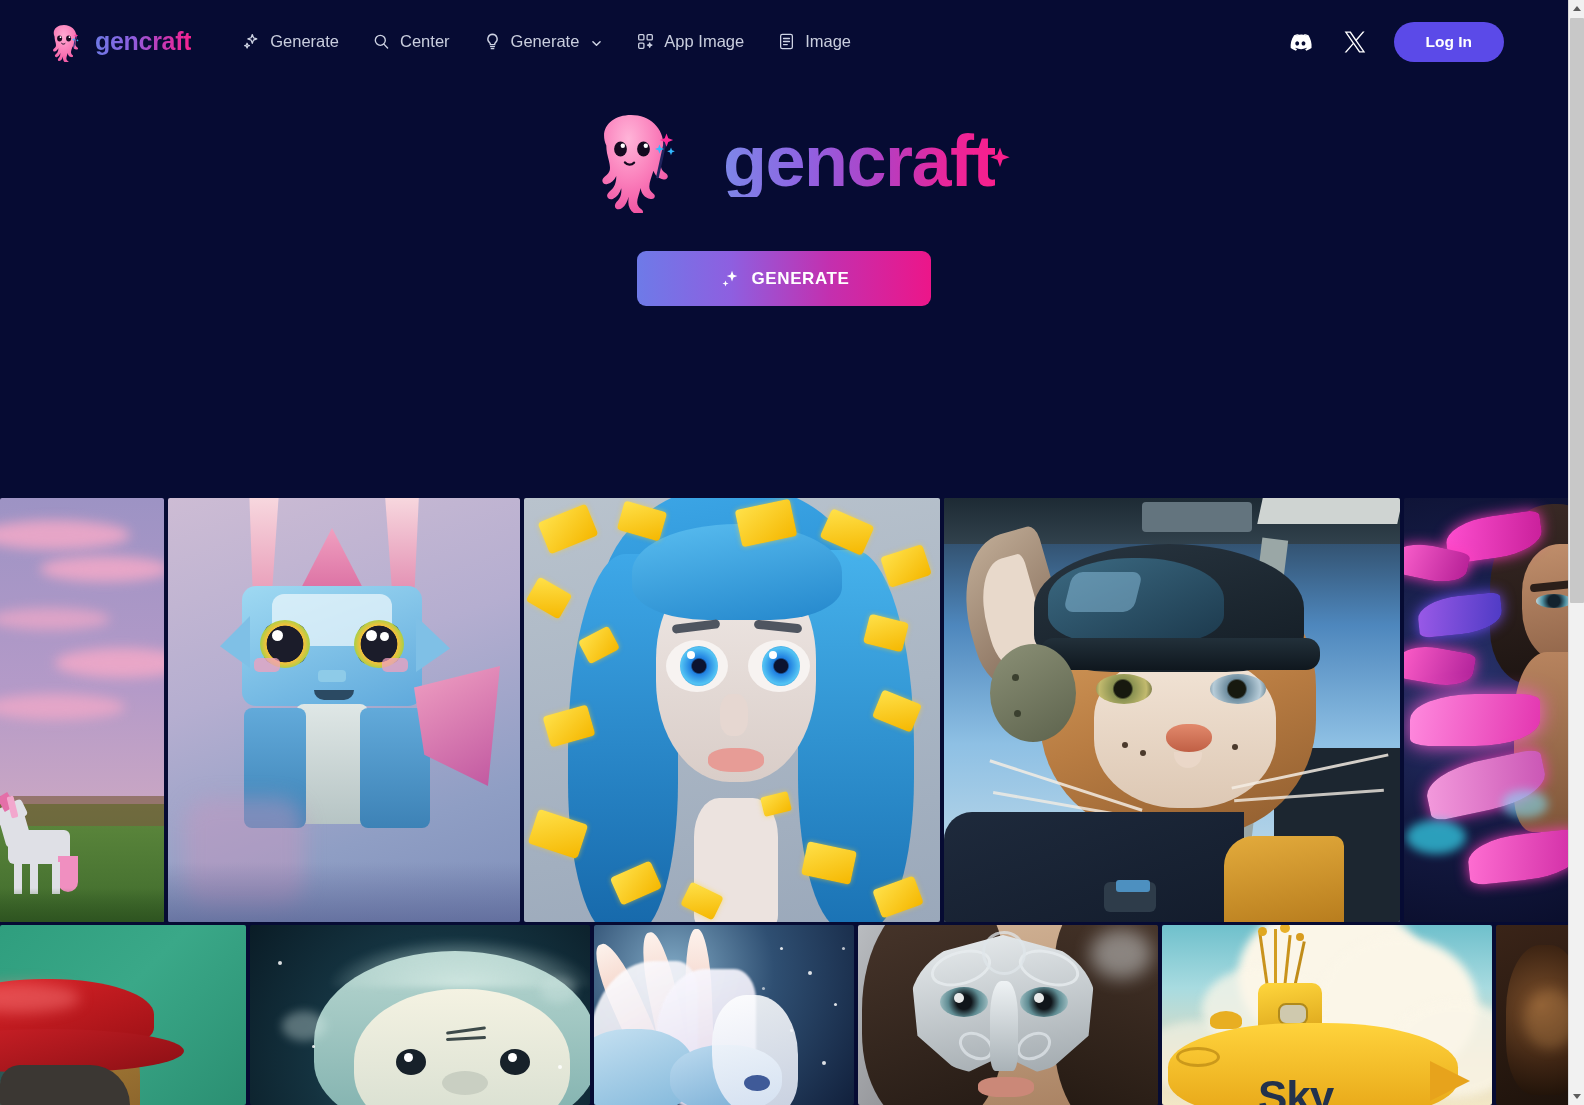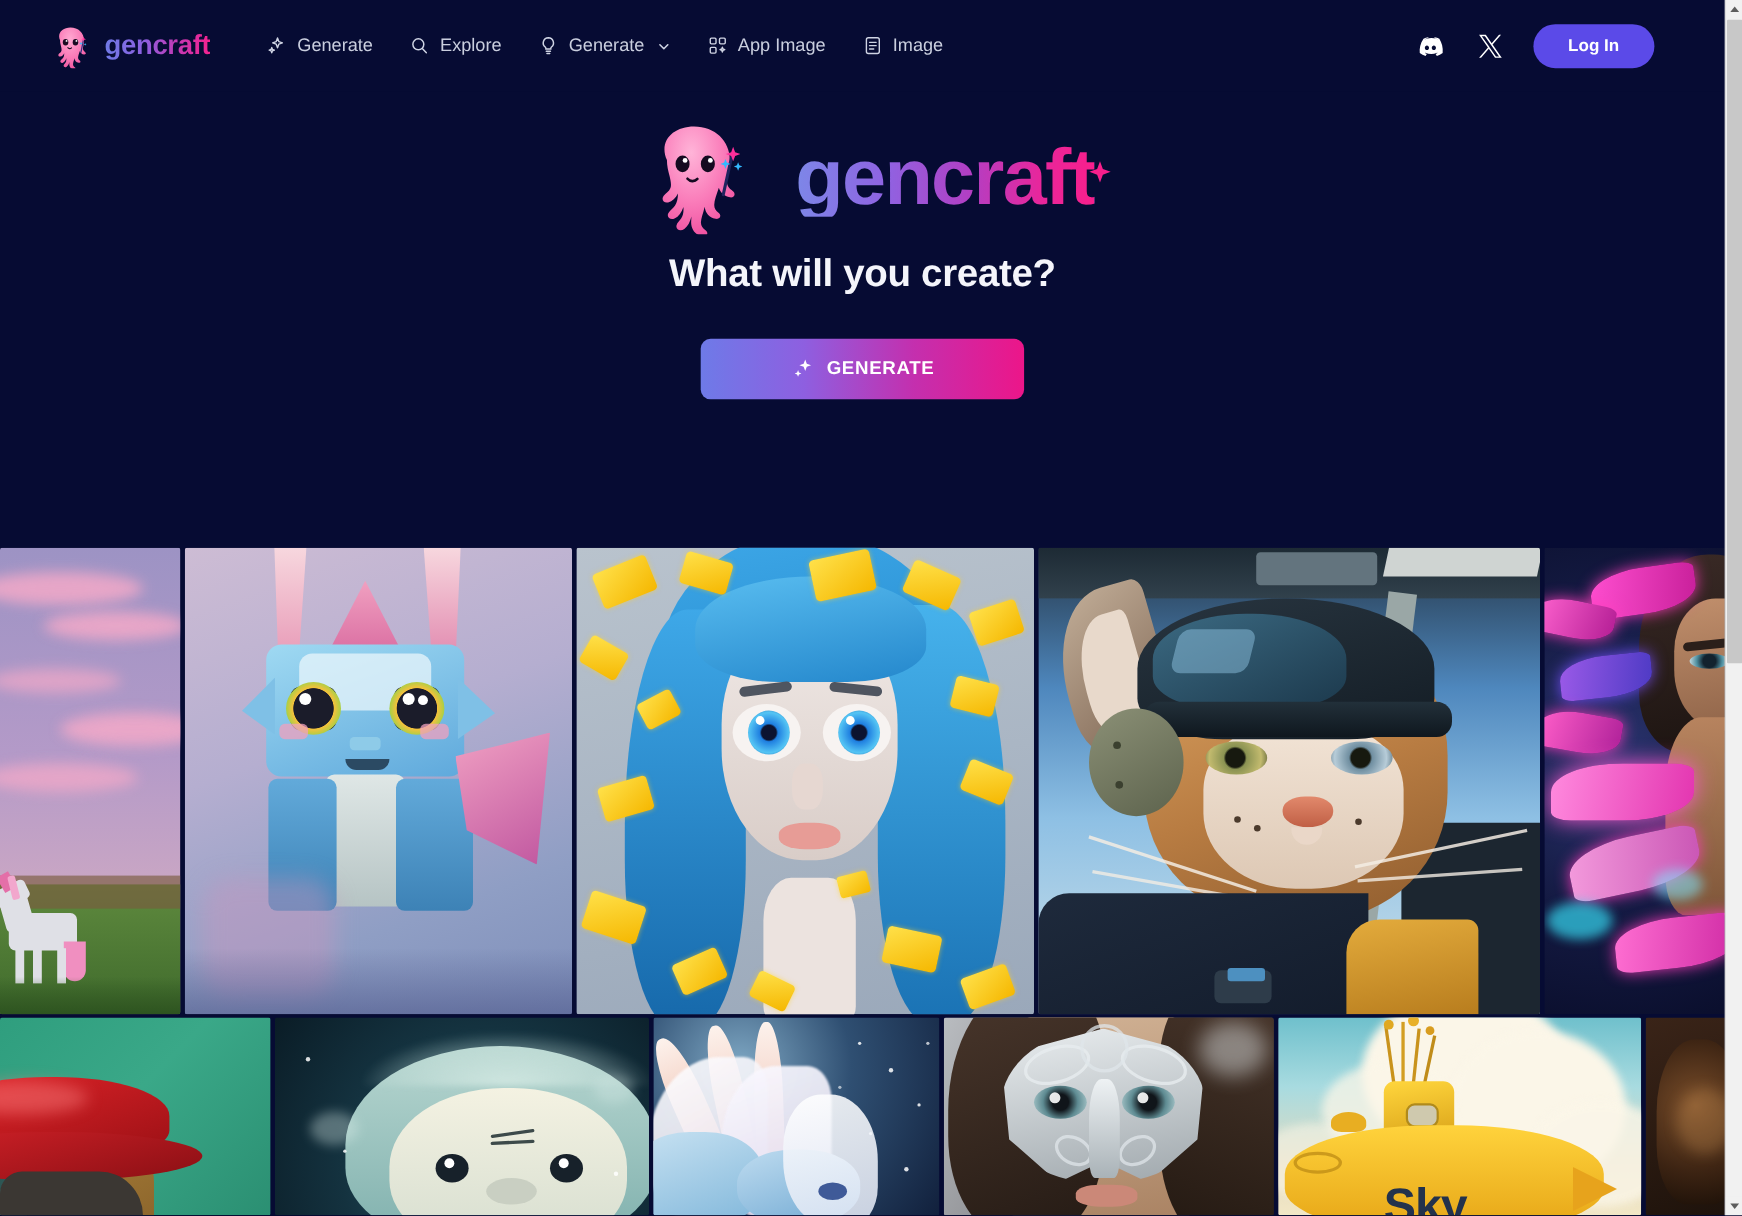--- a/index.html
+++ b/index.html
@@ -219,21 +219,21 @@
           <span>Generate</span>
         </div>
 
         <div class="nav-item">
           <span class="nav-ico">
             <svg viewBox="0 0 24 24" fill="none" stroke="#cfd4e4" stroke-width="1.7" stroke-linecap="round">
               <circle cx="10.5" cy="10.5" r="6.3"></circle>
                 <path d="M15.3 15.6l4.4 4.6"></path>
             </svg>
           </span>
-          <span>Explore</span>
+          <span>Center</span>
         </div>
 
         <div class="nav-item">
           <span class="nav-ico">
             <svg viewBox="0 0 24 24" fill="none" stroke="#cfd4e4" stroke-width="1.7" stroke-linecap="round">
               <path d="M12 2.9A6 6 0 0 0 8.4 13.6c.5.5.8 1 .8 1.7v.6h5.6v-.6c0-.7.3-1.2.8-1.7A6 6 0 0 0 12 2.9z"></path>
               <path d="M9.6 18.4h4.8M10.4 21h3.2"></path>
             </svg>
           </span>
           <span>Generate</span>
@@ -311,21 +311,20 @@
           <span>gencraft</span>
           <span class="spark-tr">
             <svg viewBox="0 0 26 26">
               <path d="M13 1.5l2.6 7.1 7.1 2.6-7.1 2.6L13 21l-2.6-7.2-7.1-2.6 7.1-2.6z" fill="#f81f8c"></path>
             </svg>
           </span>
         </div>
       </div>
 
       <h1 class="headline">
-        <div>What will you create?</div>
       </h1>
 
       <div class="cta-wrap">
         <button class="cta">
           <span class="cta-spark">
             <svg viewBox="0 0 24 24" fill="#ffffff">
               <path d="M14.2 3l1.55 4.25L20 8.8l-4.25 1.55L14.2 14.6l-1.55-4.25L8.4 8.8l4.25-1.55z"></path>
               <path d="M7.1 13.6l.9 2.45 2.45.9-2.45.9-.9 2.45-.9-2.45-2.45-.9 2.45-.9z"></path>
             </svg>
           </span>

